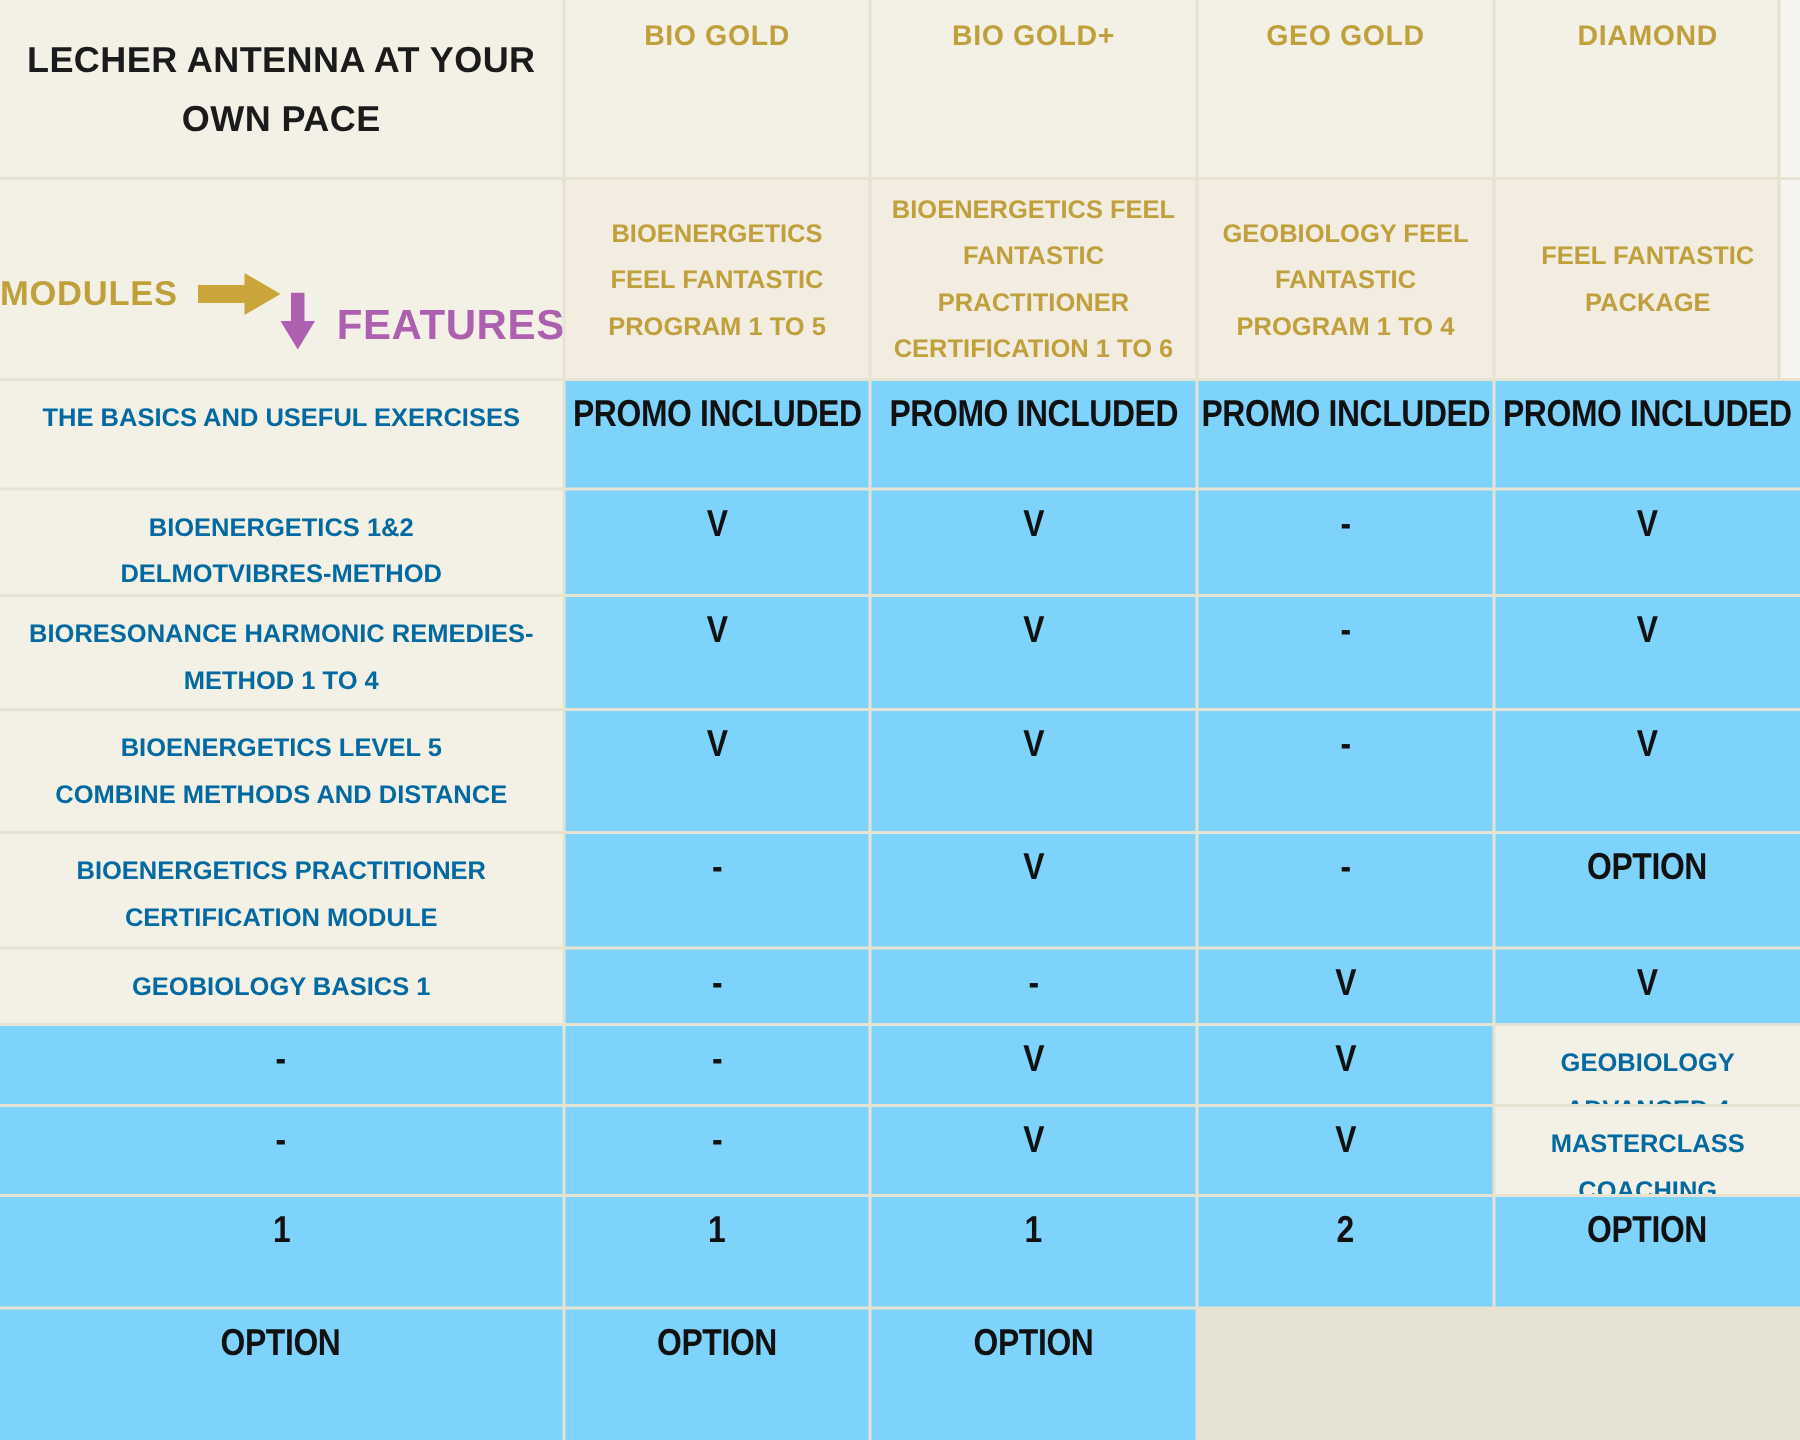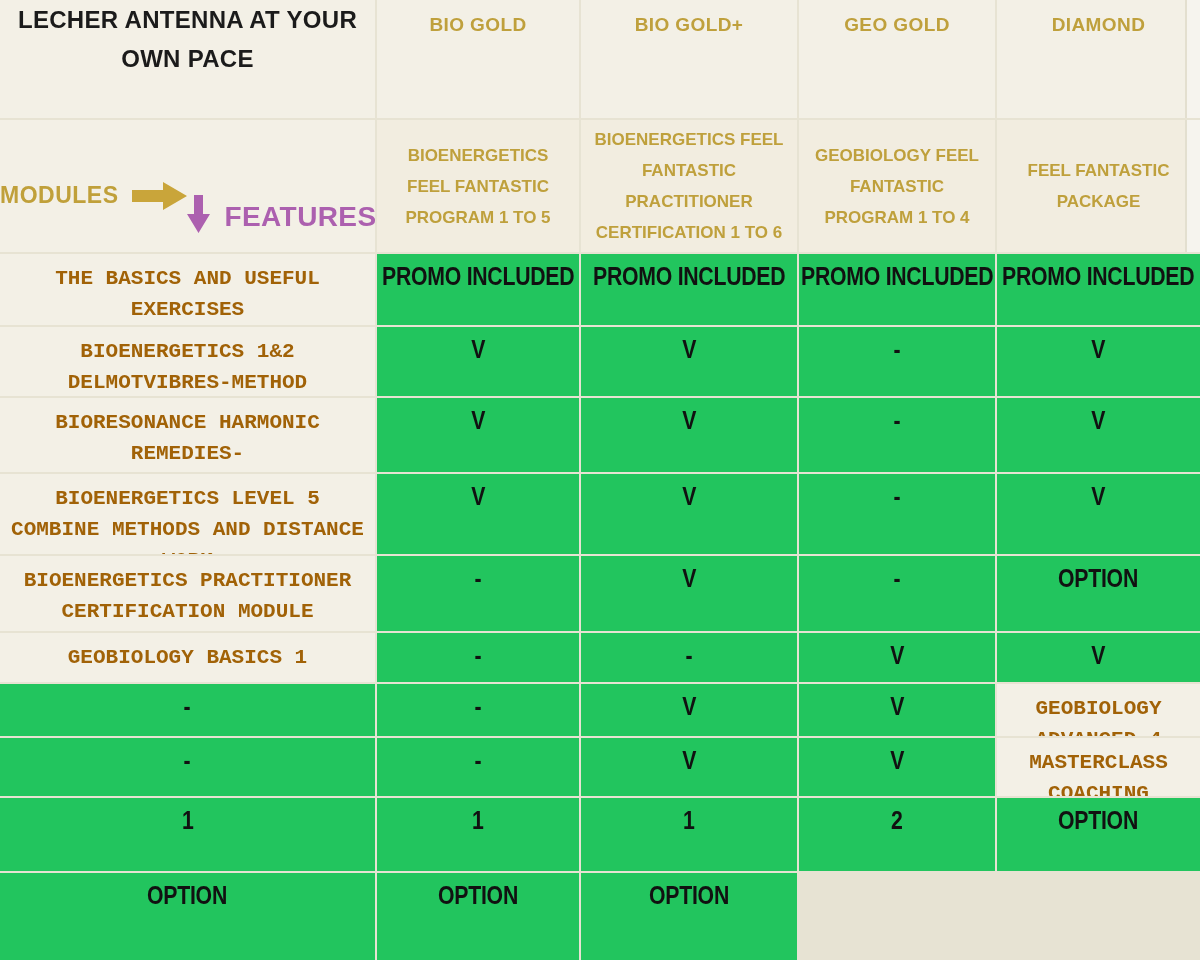--- a/index.html
+++ b/index.html
@@ -10,24 +10,24 @@
     grid-template-rows:118px 132px 71px 69px 74px 80px 75px 49px 52px 58px 73px 87px;
     gap:2px;
     background:#E7E3D3;
     font-family:"Liberation Sans", sans-serif;
     font-weight:bold;
     box-sizing:border-box;
   }
   .cell { overflow:hidden; box-sizing:border-box; }
   .cream { background:#F3F0E6; }
   .modulebg { background:#F2EDE0; }
-  .white { background:#22c55e; }
+  .white { background:#7dd3fc; }
   .notch { box-shadow: inset -13px 0 0 #F6F4EE, inset -15px 0 0 #E3DFCF; }
 
-  .title-cell { display:flex; justify-content:center; }
+  .title-cell { display:flex; justify-content:center; padding-top:21px; }
   .title {
     font-size:24px; color:#1B1B1B; line-height:39px;
     text-align:center; white-space:pre-line; letter-spacing:0.3px;
   }
 
   .head {
     display:flex; justify-content:center; padding-top:14px;
     font-size:19px; color:#BFA03C; letter-spacing:0.4px;
   }
 
@@ -36,22 +36,22 @@
     text-align:center; font-size:17px; color:#BFA03C;
     line-height:31px; white-space:pre-line; padding:0 6px;
   }
 
   .axis-cell { display:flex; align-items:center; padding-top:19px; }
   .modules-line { display:flex; align-items:center; gap:13px; color:#C0A03A; font-size:23px; letter-spacing:0.5px; }
   .features-line { display:flex; align-items:flex-end; gap:15px; color:#AC60AF; font-size:28px; letter-spacing:0.4px; margin-top:36px; }
 
   .label-cell {
     display:flex; justify-content:center; padding:9px 10px 0;
-    text-align:center; font-size:21px; color:#a16207;
-    line-height:31px; white-space:pre-line;font-family:Liberation Mono, monospace;
+    text-align:center; font-size:17px; color:#0369a1;
+    line-height:31px; white-space:pre-line;
   }
 
   .val-cell { display:flex; justify-content:center; padding-top:10px; }
   .vtext {
     font-size:25px; color:#111111; line-height:1;
     display:inline-block; transform:scaleX(0.85); transform-origin:center top;
     white-space:nowrap; letter-spacing:-0.3px;
   }
   svg { display:block; }
 </style>

